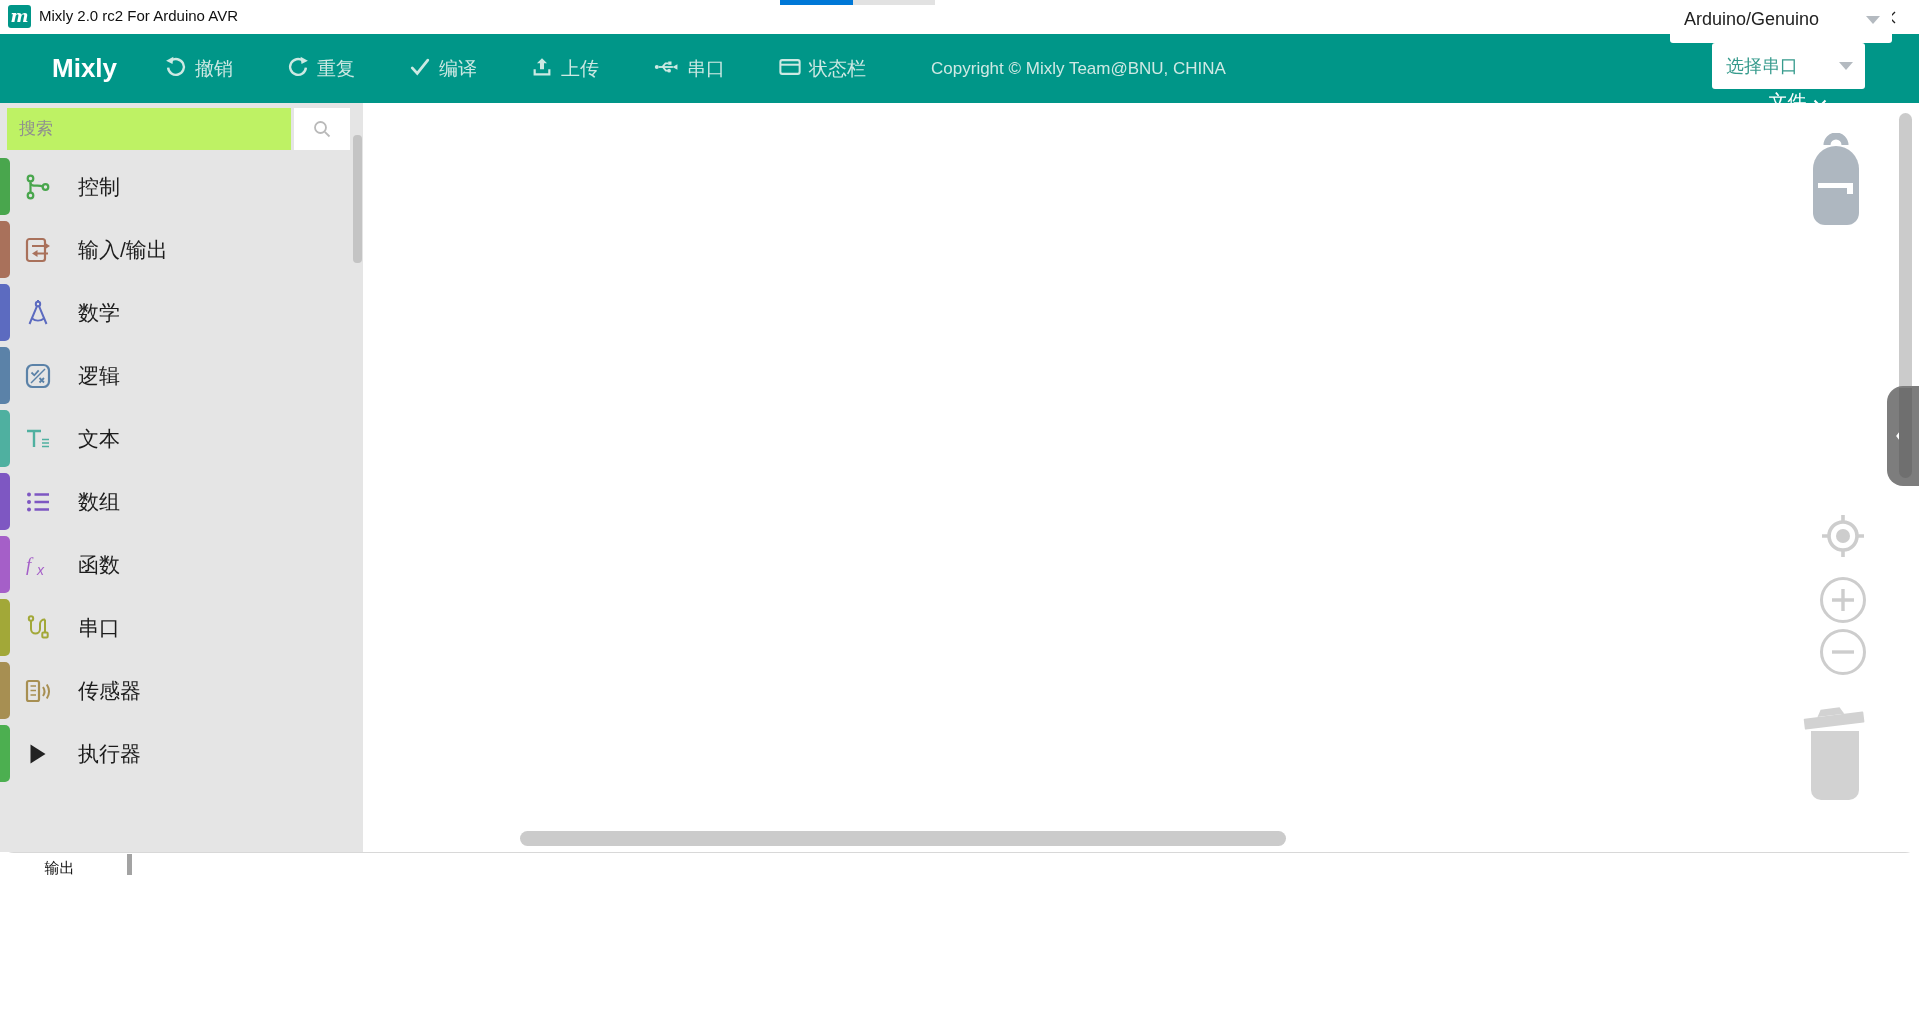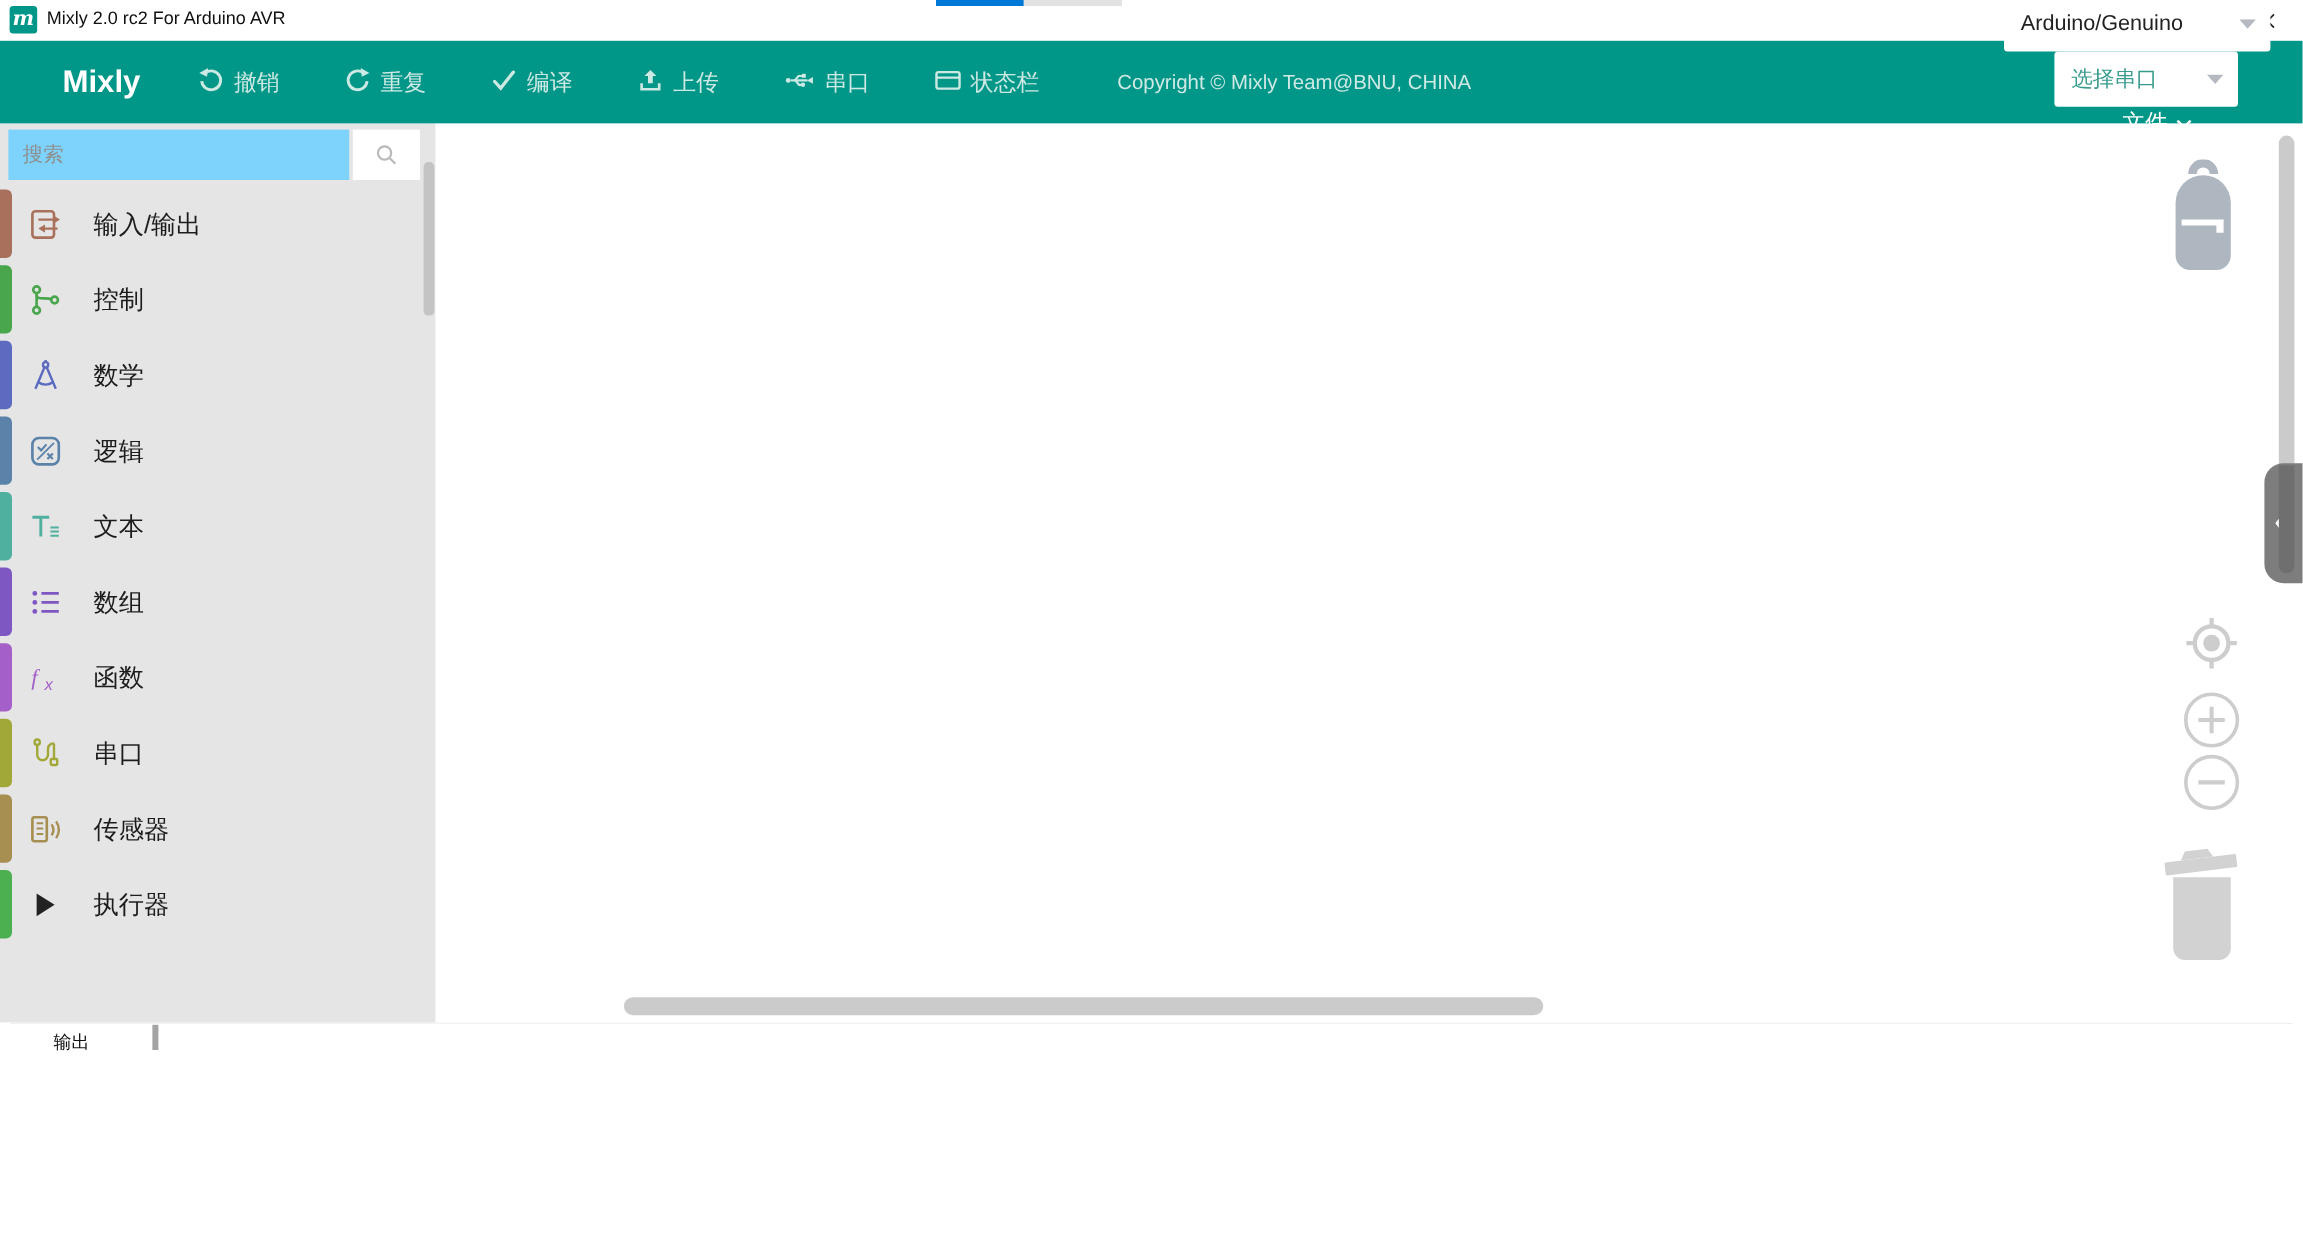--- a/index.html
+++ b/index.html
@@ -32,21 +32,21 @@
   .select svg{display:block;flex:0 0 auto;margin-left:10px;}
   .board-select{width:222px;color:#222;font-size:18px;}
   .port-select{width:153px;color:#379B8D;font-size:18px;margin-left:15px;text-align:right;}
   .tb-menu{display:flex;align-items:center;gap:6px;font-size:19px;color:#ffffff;
            margin-left:33px;cursor:pointer;white-space:nowrap;}
   .tb-menu svg{display:block;margin-top:3px;}
 
   
   .sidebar{position:absolute;left:0;top:103px;width:363px;height:749px;background:#E5E5E5;overflow:hidden;}
   .search-row{position:absolute;left:7px;top:5px;width:343px;height:42px;display:flex;}
-  .search-input{flex:1;border:none;outline:none;background:#7dd3fc;font-size:17px;padding:0 12px;
+  .search-input{flex:1;border:none;outline:none;background:#bef264;font-size:17px;padding:0 12px;
                 color:#333;font-family:"Liberation Sans",sans-serif;}
   .search-input::placeholder{color:#8F8F8F;}
   .search-btn{width:56px;margin-left:3px;background:#fff;border:none;display:flex;align-items:center;
               justify-content:center;cursor:pointer;}
   .cat-list{position:absolute;left:0;top:52px;width:100%;}
   .cat-row{height:63px;display:flex;align-items:center;position:relative;cursor:pointer;}
   .cat-bar{position:absolute;left:0;top:3px;width:10px;height:57px;background:var(--cat);
            border-radius:0 5px 5px 0;}
   .cat-icon{margin-left:24px;width:28px;height:28px;color:var(--cat);flex:0 0 auto;}
   .cat-icon svg{display:block;width:28px;height:28px;}
@@ -202,45 +202,45 @@
     <div class="search-row">
       <input class="search-input" type="text" placeholder="搜索" style="">
       <button class="search-btn">
         <svg width="20" height="20" viewBox="0 0 20 20">
             <circle cx="8.5" cy="8.5" r="5.5" fill="none" stroke="#B9B9B9" stroke-width="1.8"></circle>
             <path d="M12.8 12.8L17.5 17.5" stroke="#B9B9B9" stroke-width="1.8"></path>
           </svg>
       </button>
     </div>
     <div class="cat-list">
+        <div class="cat-row" style="--cat: #49A64D;">
+    <span class="cat-bar"></span>
+    <span class="cat-icon">
+            <svg viewBox="0 0 28 28">
+              <circle cx="6.5" cy="5.5" r="2.8" fill="none" stroke="currentColor" stroke-width="2.2"></circle>
+              <circle cx="6.5" cy="22.5" r="2.8" fill="none" stroke="currentColor" stroke-width="2.2"></circle>
+              <circle cx="21.5" cy="14" r="2.8" fill="none" stroke="currentColor" stroke-width="2.2"></circle>
+              <path d="M6.5 8.3v11.4" stroke="currentColor" stroke-width="2.2" fill="none"></path>
+              <path d="M6.5 10c0 4.5 8.5 1.5 12.2 3.4" stroke="currentColor" stroke-width="2.2" fill="none"></path>
+            </svg>
+          </span>
+    <span class="cat-label">控制</span>
+  </div>
         <div class="cat-row" style="--cat: #A9715B;">
     <span class="cat-bar"></span>
     <span class="cat-icon">
             <svg viewBox="0 0 28 28">
               <rect x="3" y="3" width="18" height="22" rx="2.5" fill="none" stroke="currentColor" stroke-width="2.2"></rect>
               <path d="M8 10h13" stroke="currentColor" stroke-width="2" fill="none"></path>
               <path d="M26 10l-5.5-3.4v6.8z" fill="currentColor"></path>
               <path d="M12 17.5h12" stroke="currentColor" stroke-width="2" fill="none"></path>
               <path d="M8 17.5l5.5-3.4v6.8z" fill="currentColor"></path>
             </svg>
           </span>
     <span class="cat-label">输入/输出</span>
-  </div>
-        <div class="cat-row" style="--cat: #49A64D;">
-    <span class="cat-bar"></span>
-    <span class="cat-icon">
-            <svg viewBox="0 0 28 28">
-              <circle cx="6.5" cy="5.5" r="2.8" fill="none" stroke="currentColor" stroke-width="2.2"></circle>
-              <circle cx="6.5" cy="22.5" r="2.8" fill="none" stroke="currentColor" stroke-width="2.2"></circle>
-              <circle cx="21.5" cy="14" r="2.8" fill="none" stroke="currentColor" stroke-width="2.2"></circle>
-              <path d="M6.5 8.3v11.4" stroke="currentColor" stroke-width="2.2" fill="none"></path>
-              <path d="M6.5 10c0 4.5 8.5 1.5 12.2 3.4" stroke="currentColor" stroke-width="2.2" fill="none"></path>
-            </svg>
-          </span>
-    <span class="cat-label">控制</span>
   </div>
         <div class="cat-row" style="--cat: #5C6BC0;">
     <span class="cat-bar"></span>
     <span class="cat-icon">
             <svg viewBox="0 0 28 28">
               <circle cx="14" cy="5" r="2.2" fill="none" stroke="currentColor" stroke-width="2"></circle>
               <path d="M14 1V2.8M13 7.2L5.5 25M15 7.2L22.5 25" stroke="currentColor" stroke-width="2" fill="none"></path>
               <path d="M8 19.5a10 10 0 0 0 12 0" fill="none" stroke="currentColor" stroke-width="2"></path>
             </svg>
           </span>

